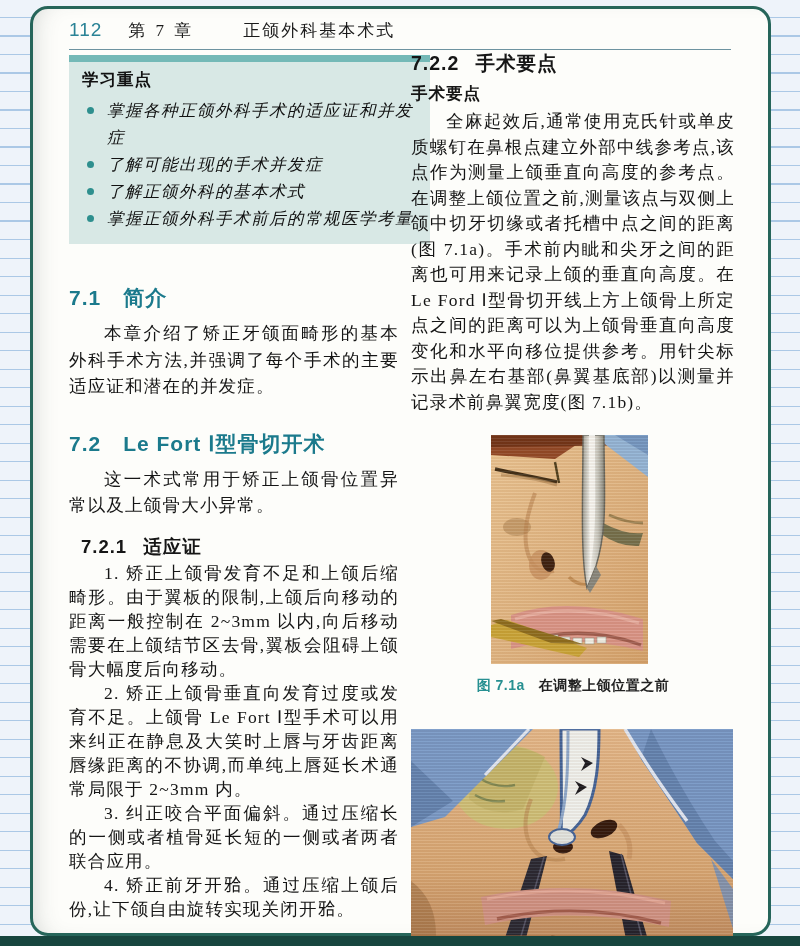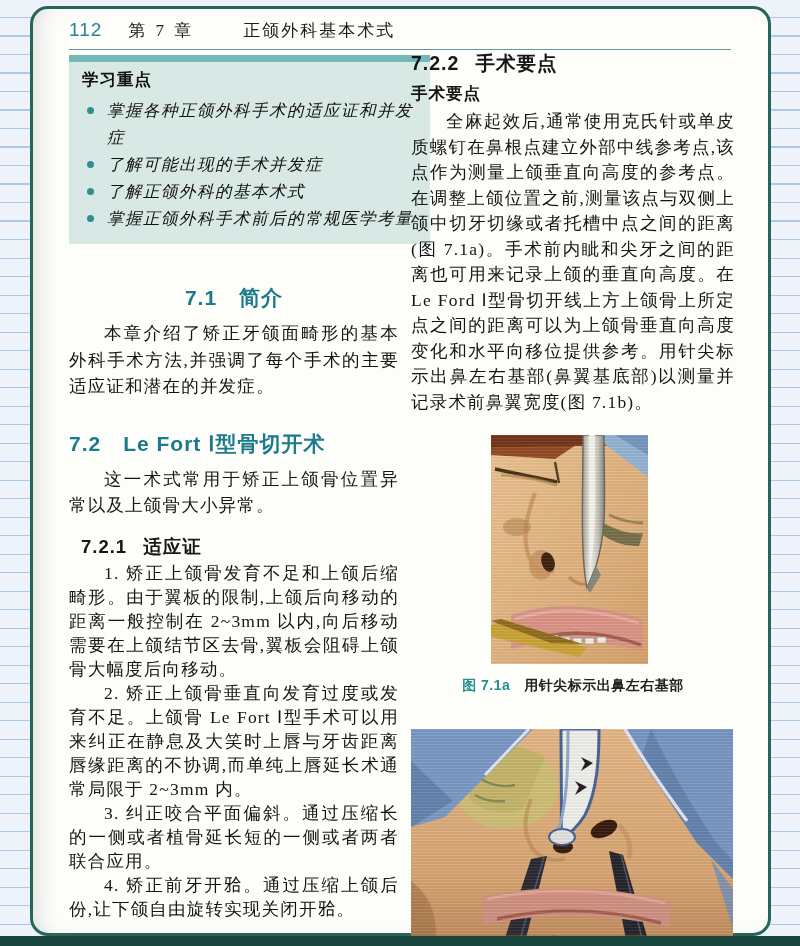--- a/index.html
+++ b/index.html
@@ -57,21 +57,21 @@
   h4.minor { font-family:"Liberation Sans", sans-serif; color:#161616;
     font-size:16.5px; font-weight:bold; letter-spacing:1px; line-height:24px; }
 
   
   .para { font-size:17.5px; color:#151515; letter-spacing:1.2px;
     text-align:justify; text-indent:2em; }
   .lh26 { line-height:26.5px; }
   .lh24 { line-height:24px; }
   .lh255 { line-height:25.5px; }
 
-  .mt-h71 { margin-top:40px;text-align:center; } .mt8 { margin-top:8px; }
+  .mt-h71 { margin-top:40px; } .mt8 { margin-top:8px; }
   .mt-h72 { margin-top:30px; } .mt-h721 { margin-top:16px;margin-left:12px; }
   .mt2 { margin-top:2px; } .mt6 { margin-top:6px; } .mt4 { margin-top:4px; }
 
   
   .fig-a { margin:20px 0 0 80px; width:157px; height:229px; position:relative; }
   .fig-b { margin:34px 0 0 0;   width:322px; height:221px; position:relative; }
   .photo { display:block; width:100%; height:100%; }
   .halftone::after { content:""; position:absolute; inset:0;
     background:repeating-linear-gradient(180deg,
       rgba(255,255,255,0.10) 0 1px, rgba(140,90,60,0.08) 1px 3px);
@@ -178,21 +178,21 @@
             <rect x="70" y="202" width="9" height="6"></rect>
           <rect x="82" y="203" width="9" height="6"></rect>
             <rect x="94" y="203" width="9" height="6"></rect>
           <rect x="106" y="202" width="9" height="6"></rect>
         </g>
         <polygon points="0,190 16,185 96,213 88,222 0,202" fill="#c7a233"></polygon>
         <polygon points="0,186 10,184 92,209 60,208" fill="#8a6a1a"></polygon>
       </svg>
     </div>
     <div class="caption">
-      <span class="fig-label">图 7.1a</span><span>用针尖标示出鼻左右基部</span>
+      <span class="fig-label">图 7.1a</span><span>在调整上颌位置之前</span>
     </div>
 
     <div class="fig-b halftone">
       <svg class="photo" viewBox="0 0 322 221" preserveAspectRatio="none">
         <defs>
           <linearGradient id="skinB" x1="0" y1="0" x2="0" y2="1">
             <stop offset="0" stop-color="#e2b586"></stop>
               <stop offset="0.65" stop-color="#d5a470"></stop>
               <stop offset="1" stop-color="#b9855a"></stop>
           </linearGradient>

